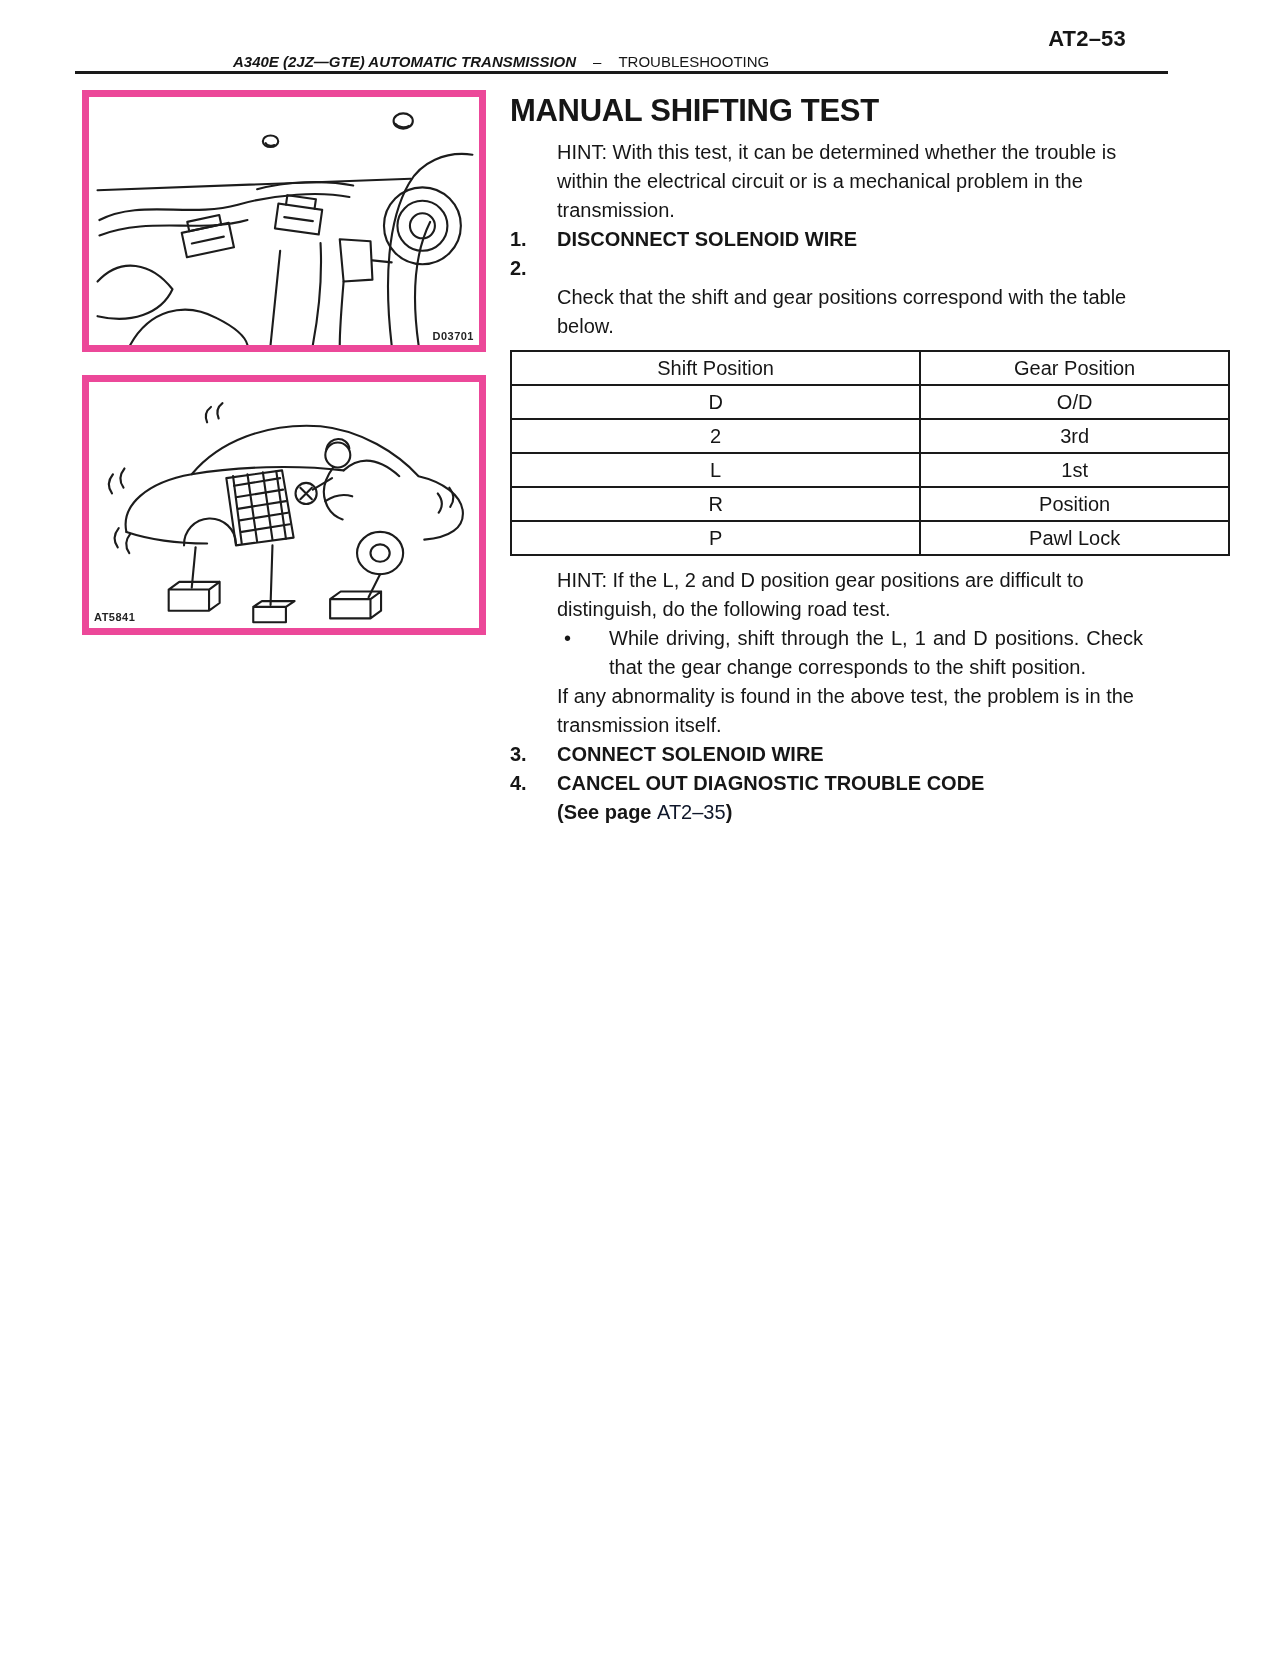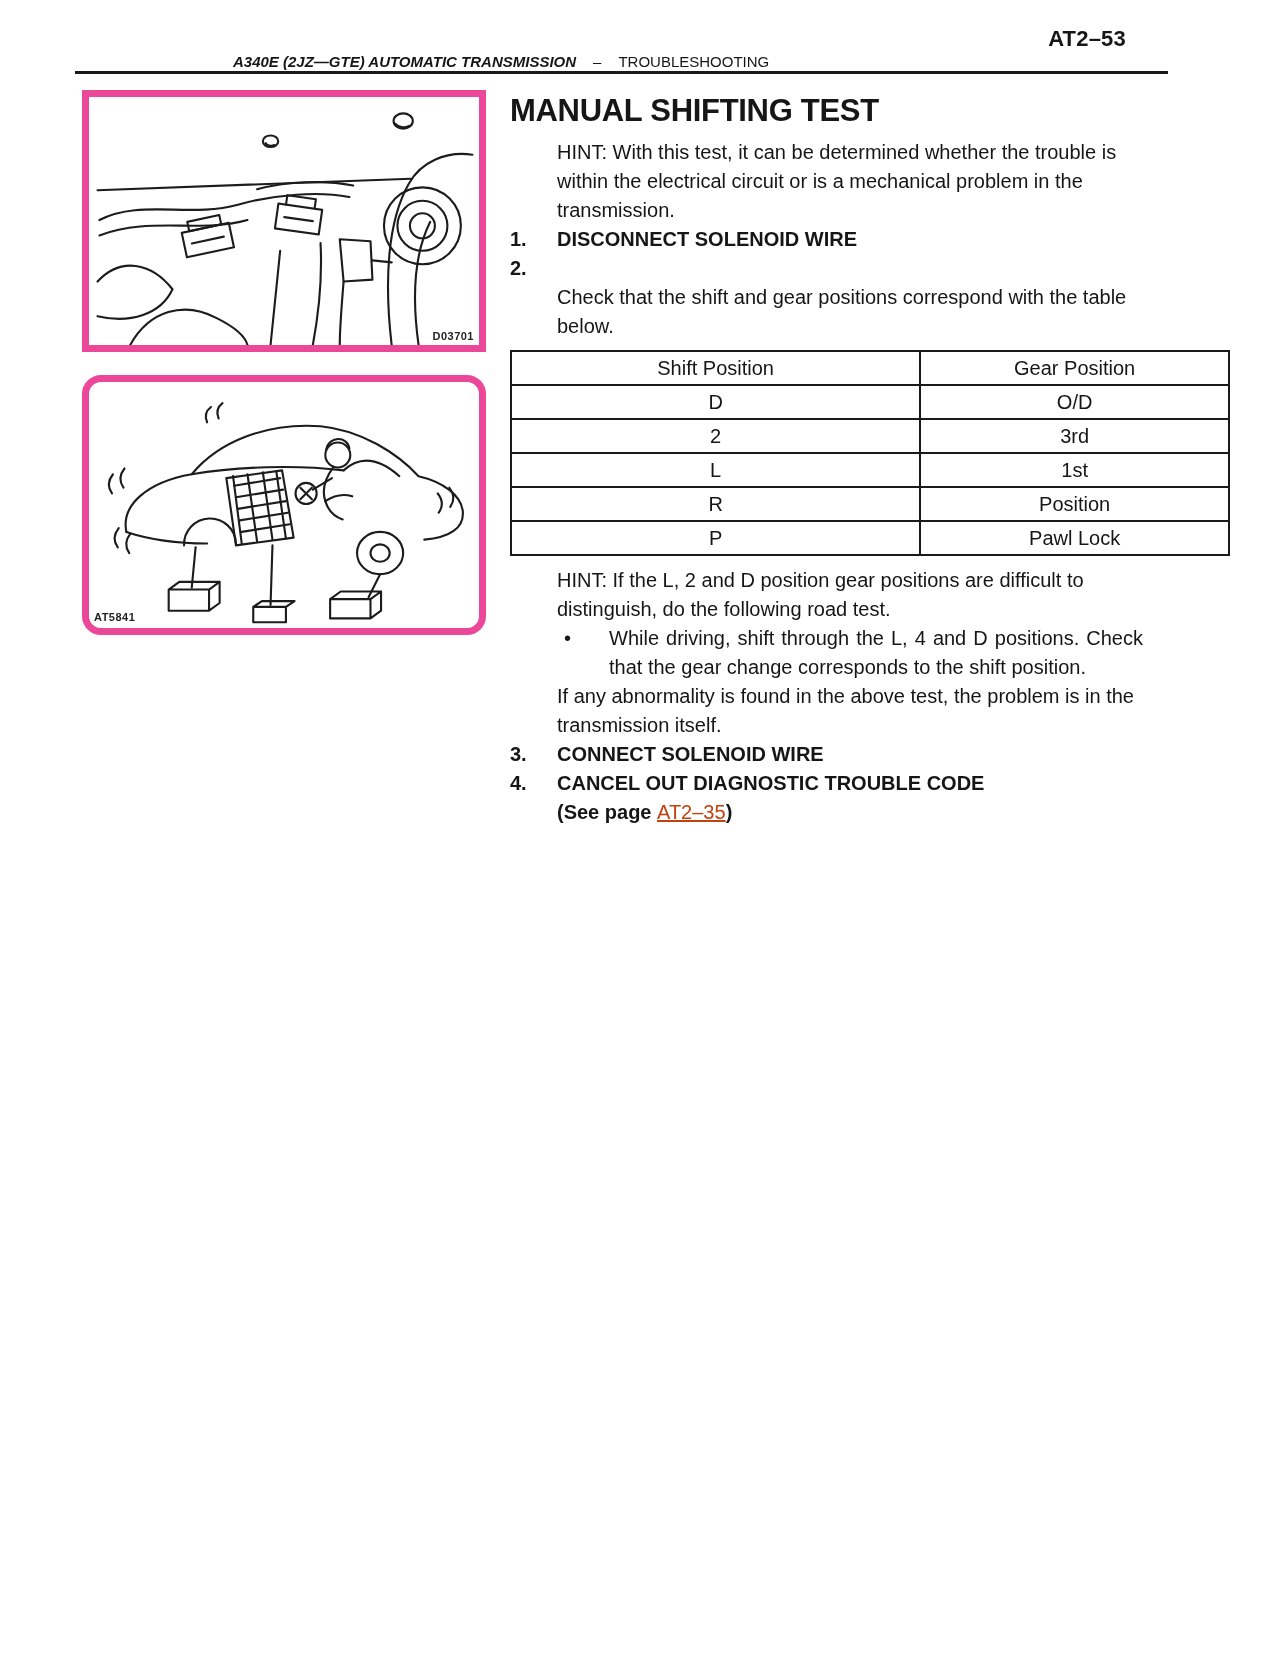--- a/index.html
+++ b/index.html
@@ -23,21 +23,21 @@
   .header-rule{
     position:absolute;left:75px;top:71px;width:1093px;height:3px;
     background:#1a1a1a;
   }
   
   .figure{
     position:absolute;left:82px;border:7px solid #ec4899;background:#fff;
     box-sizing:border-box;
   }
   .fig1{top:90px;width:404px;height:262px;}
-  .fig2{top:375px;width:404px;height:260px;border-radius:19px;}
+  .fig2{top:375px;width:404px;height:260px;}
   .figure svg{display:block;width:100%;height:100%;}
   .figcode{
     position:absolute;font-size:11px;font-weight:700;color:#242424;
     letter-spacing:.5px;background:#fff;line-height:12px;
   }
   .fc1{right:5px;bottom:3px;}
   .fc2{left:5px;bottom:5px;}
   
   .content{position:absolute;left:510px;top:94px;width:658px;}
   .doc-title{
@@ -223,33 +223,33 @@
           <td>P</td>
           <td>Pawl Lock</td>
         </tr>
       </tbody>
     </table>
 
     <p class="para">HINT: If the L, 2 and D position gear positions are difficult to distinguish, do the following road test.</p>
 
     <div class="bullet">
       <span class="bullet-mark">•</span>
-      <span class="bullet-text">While driving, shift through the L, 4 and D positions. Check that the gear change corresponds to the shift position.</span>
+      <span class="bullet-text">While driving, shift through the L, 1 and D positions. Check that the gear change corresponds to the shift position.</span>
     </div>
 
     <p class="para">If any abnormality is found in the above test, the problem is in the transmission itself.</p>
 
     <div class="step">
       <span class="num">3.</span>
       <span class="step-head">CONNECT SOLENOID WIRE</span>
     </div>
 
     <div class="step">
       <span class="num">4.</span>
       <span class="step-head">CANCEL OUT DIAGNOSTIC TROUBLE CODE</span>
     </div>
 
     <div class="see-page">
-      <span>(See page </span><a style="color: #c2410c; text-decoration: underline;">AT2–35</a><span>)</span>
+      <span>(See page </span><a style="color: #0f172a;">AT2–35</a><span>)</span>
     </div>
 
   </div>
 </div>
 
 </body></html>

